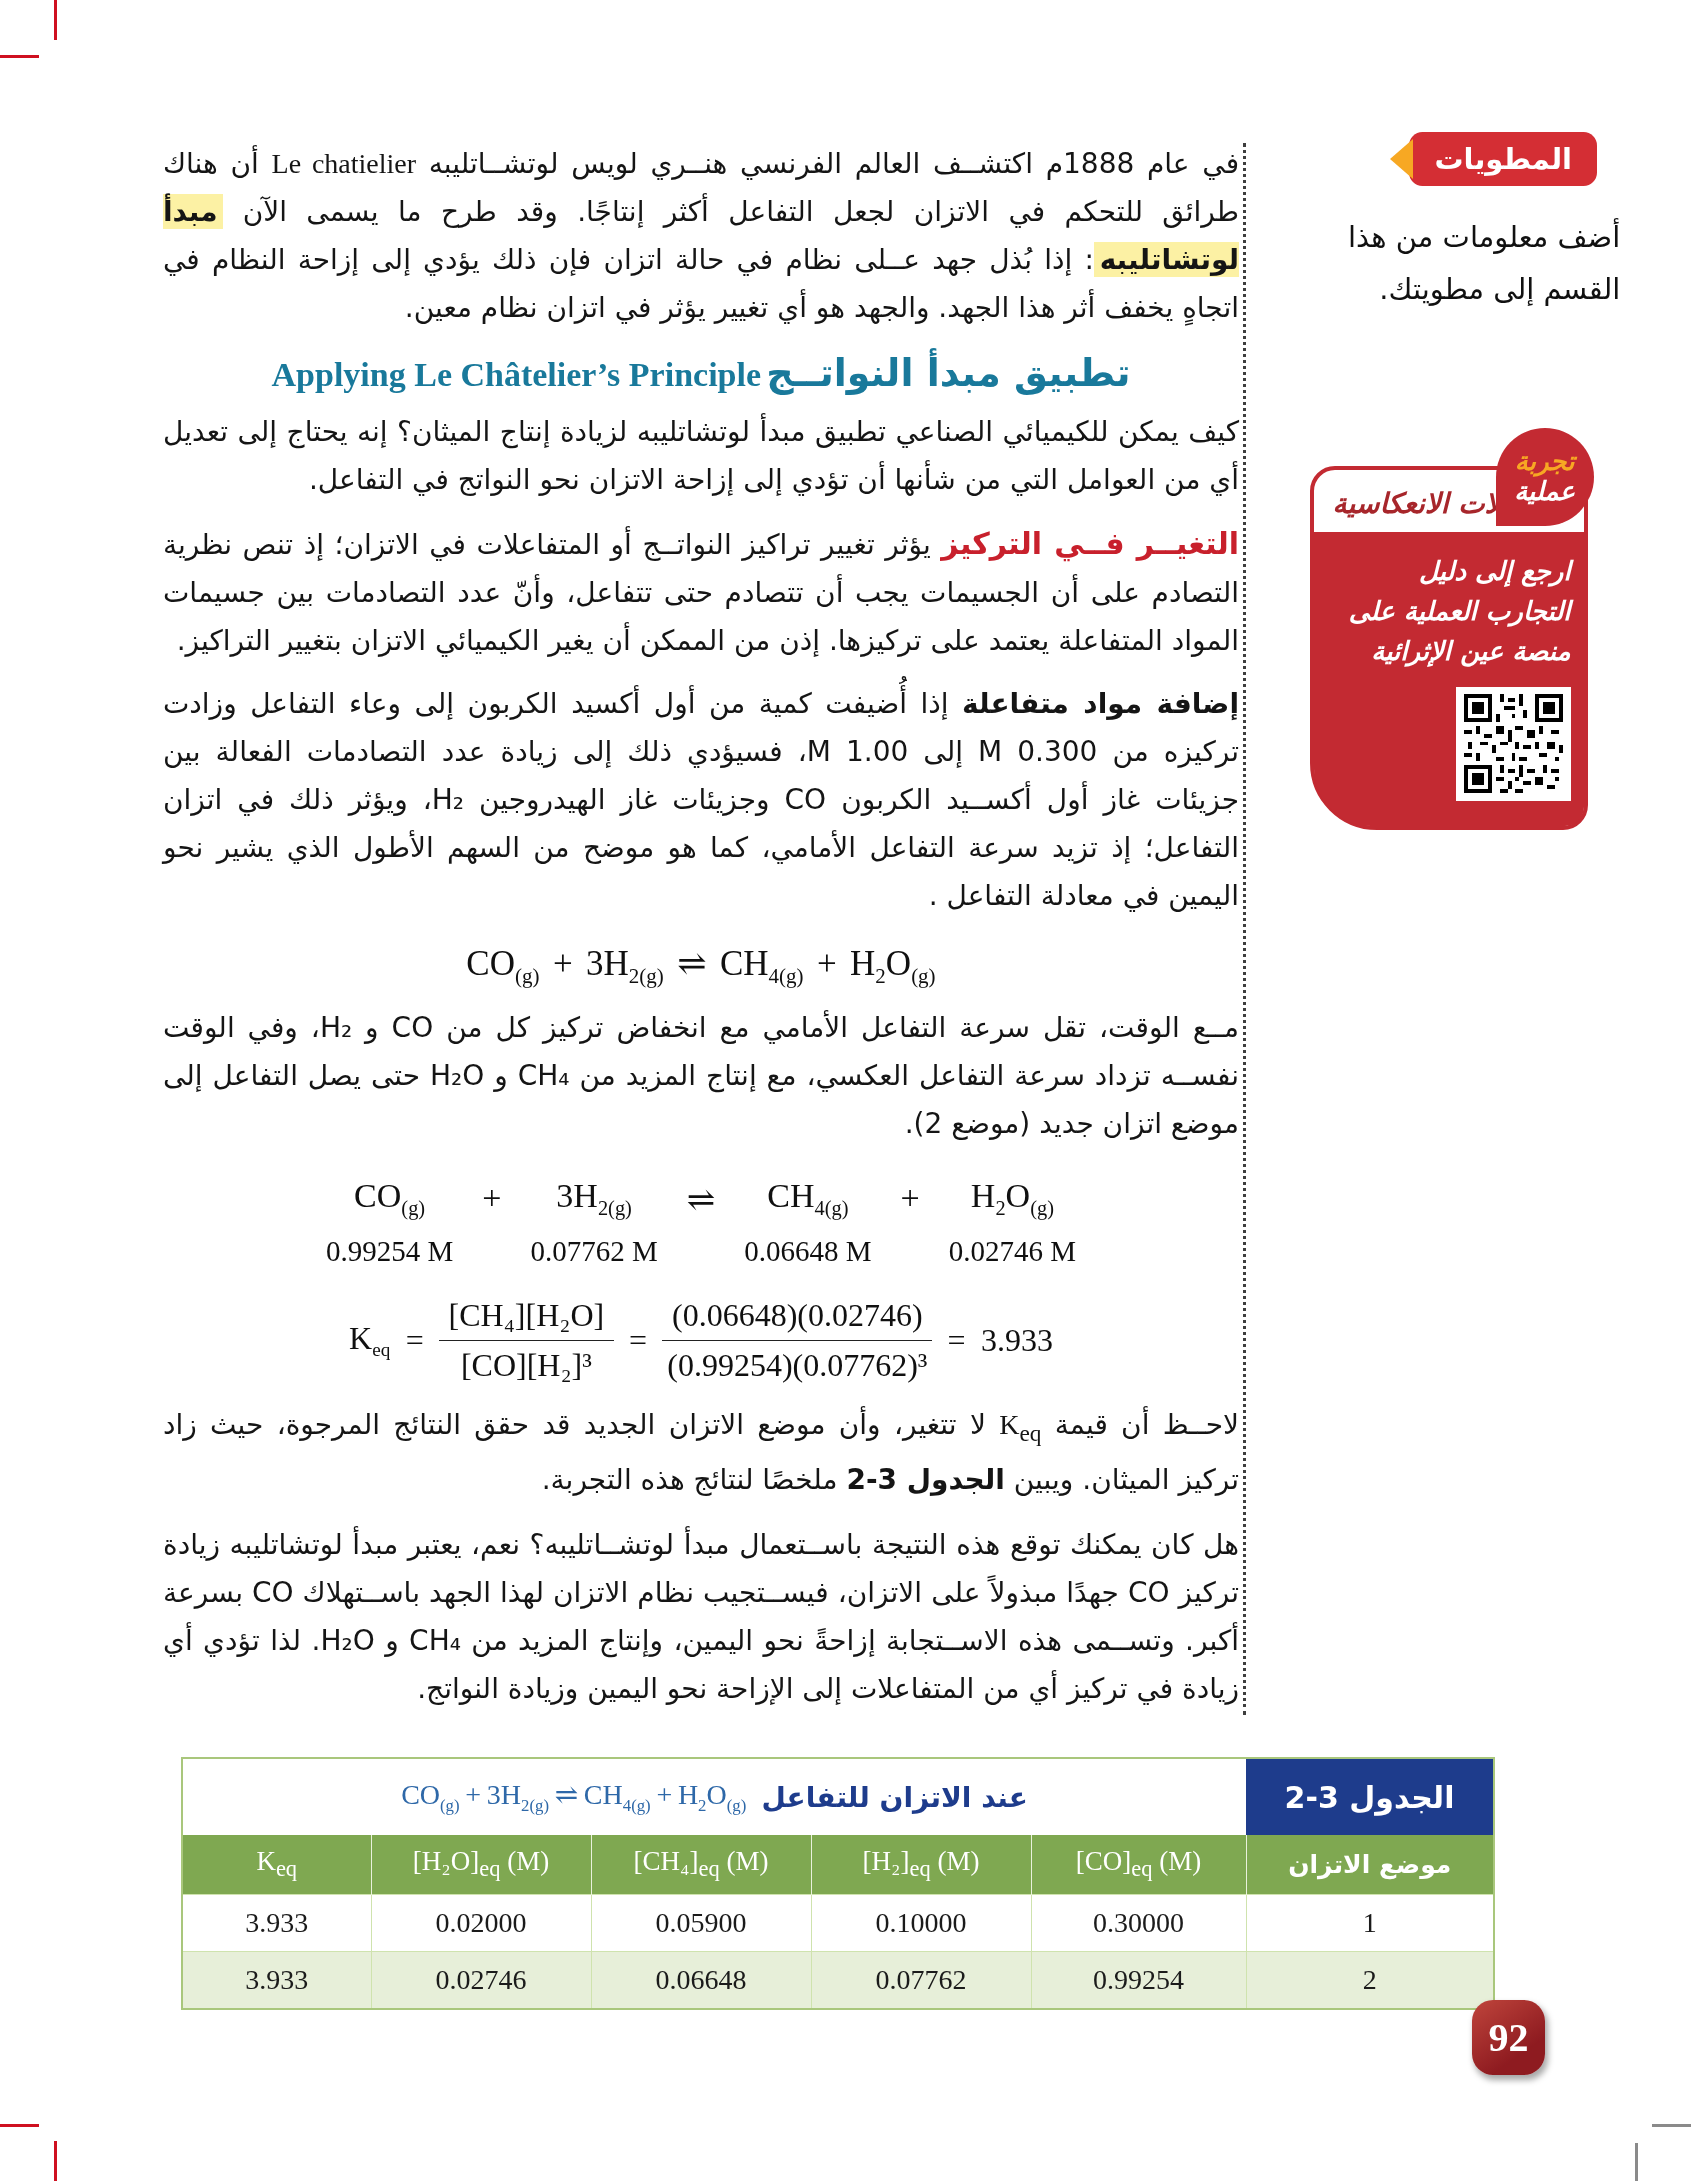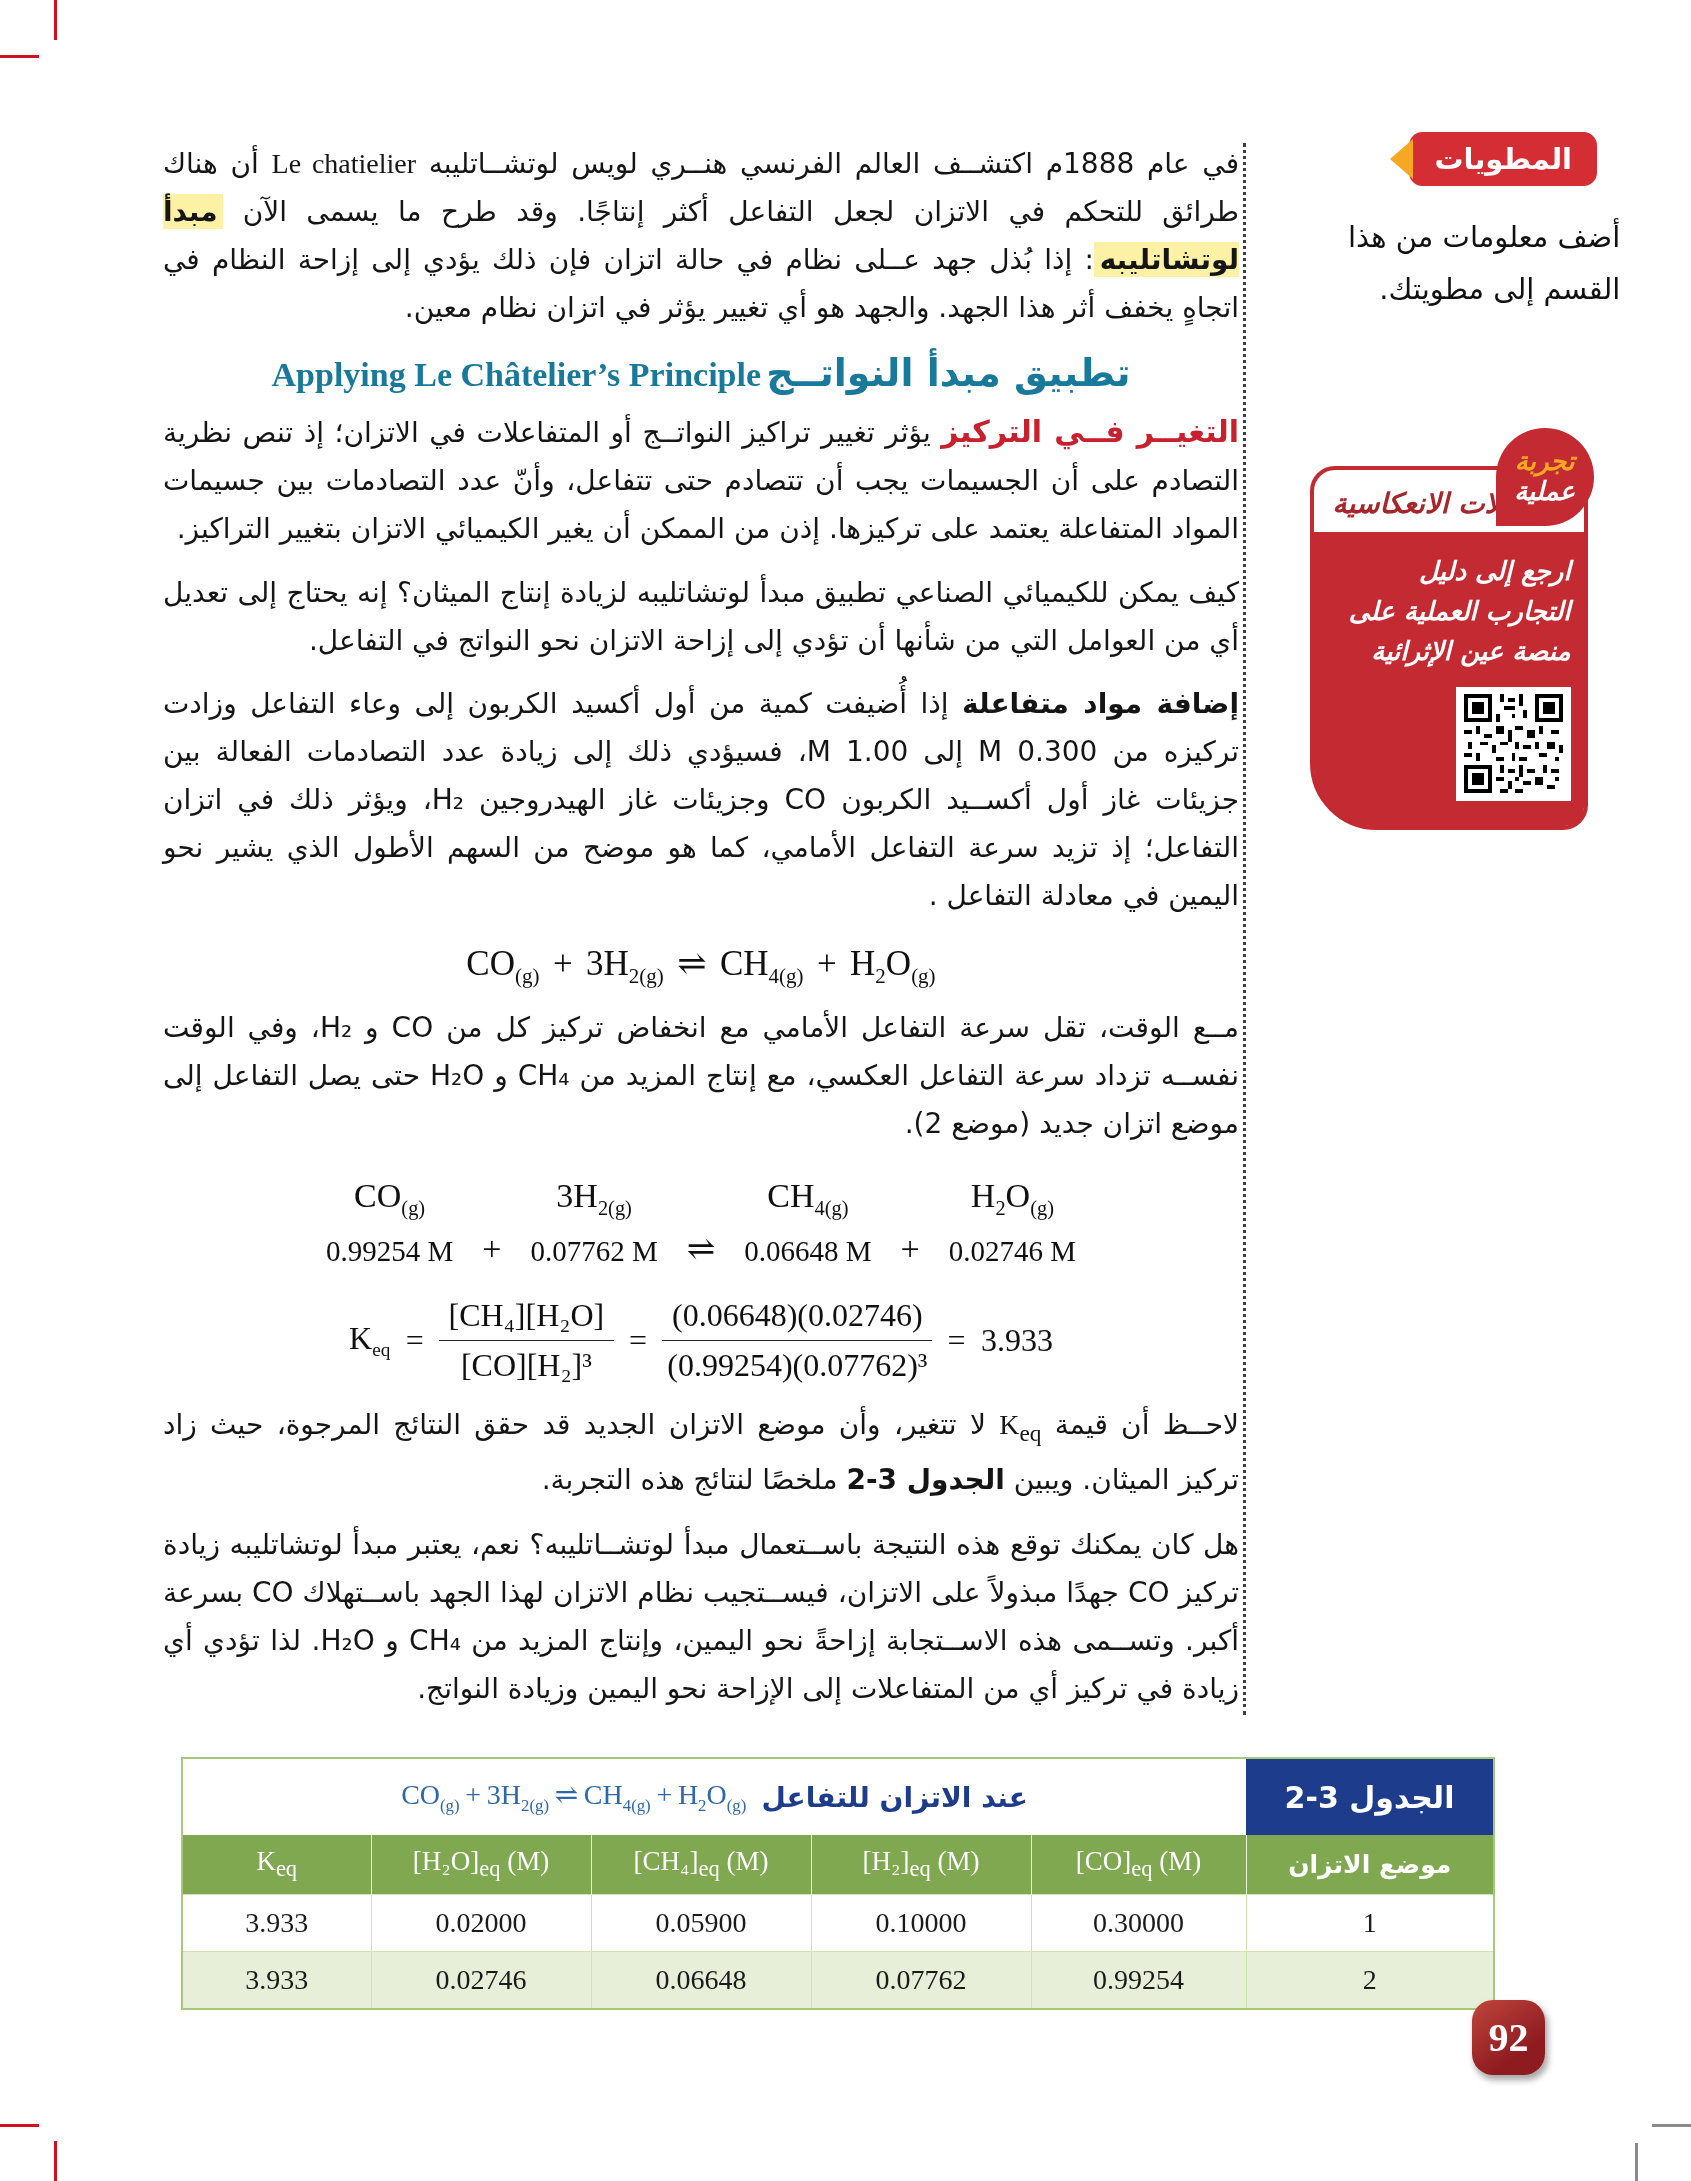--- a/index.html
+++ b/index.html
@@ -18,21 +18,21 @@
   .bold{font-weight:bold;}
   .lat{font-family:"Liberation Serif","DejaVu Serif",serif;}
 
   .heading{text-align:center;margin:19px 0 13.4px;color:#19799b;}
   .heading .ar{font-size:38px;font-weight:bold;}
   .heading .en{font-family:"Liberation Serif","DejaVu Serif",serif;font-size:34px;font-weight:bold;}
   .eq-line{direction:ltr;text-align:center;font-family:"Liberation Serif","DejaVu Serif","DejaVu Sans",serif;
            font-size:35px;color:#101010;margin:23px 0 15.3px;}
   .eq-line sub, .eq2 sub, .t-eq sub{font-size:0.60em;}
   .gap{margin:0 13.4px;}
-  .eq2{direction:ltr;display:flex;justify-content:center;align-items:flex-end;gap:29px;
+  .eq2{direction:ltr;display:flex;justify-content:center;align-items:flex-start;gap:29px;
        font-family:"Liberation Serif","DejaVu Serif","DejaVu Sans",serif;color:#101010;margin:29px 0 5.7px;}
   .eq2 .f{font-size:34px;text-align:center;}
   .eq2 .c{font-size:29px;margin-top:15.3px;text-align:center;}
   .eq2 .op{font-size:34px;padding-top:1.9px;}
   .keq{direction:ltr;display:flex;justify-content:center;align-items:center;gap:15.3px;
        font-family:"Liberation Serif","DejaVu Serif","DejaVu Sans",serif;font-size:32px;color:#101010;margin:29px 0 17px;}
   .keq sub{font-size:0.6em;}
   .frac{display:inline-flex;flex-direction:column;text-align:center;vertical-align:middle;}
   .frac .num{border-bottom:1.9px solid #222;padding:0 9.6px 5.7px;}
   .frac .den{padding-top:5.7px;}
@@ -104,23 +104,23 @@
 
   <div class="main">
 
     <p class="para p-intro"><span>في عام 1888م اكتشــف العالم الفرنسي هنــري لويس لوتشــاتليبه </span><span class="lat">Le chatielier</span><span> أن هناك طرائق للتحكم في الاتزان لجعل التفاعل أكثر إنتاجًا. وقد طرح ما يسمى الآن </span><span class="hl">مبدأ لوتشاتليبه</span><span>: إذا بُذل جهد عــلى نظام في حالة اتزان فإن ذلك يؤدي إلى إزاحة النظام في اتجاهٍ يخفف أثر هذا الجهد. والجهد هو أي تغيير يؤثر في اتزان نظام معين.</span></p>
 
     <div class="heading">
       <span class="ar">تطبيق مبدأ النواتــج</span>
       <span class="en">Applying Le Châtelier’s Principle</span>
     </div>
 
+    <p class="para" style="margin-bottom:15.3px;">كيف يمكن للكيميائي الصناعي تطبيق مبدأ لوتشاتليبه لزيادة إنتاج الميثان؟ إنه يحتاج إلى تعديل أي من العوامل التي من شأنها أن تؤدي إلى إزاحة الاتزان نحو النواتج في التفاعل.</p>
+
     <p class="para" style="margin-bottom:15.3px;"><span class="lead-red">التغيــر فــي التركيز</span><span> يؤثر تغيير تراكيز النواتــج أو المتفاعلات في الاتزان؛ إذ تنص نظرية التصادم على أن الجسيمات يجب أن تتصادم حتى تتفاعل، وأنّ عدد التصادمات بين جسيمات المواد المتفاعلة يعتمد على تركيزها. إذن من الممكن أن يغير الكيميائي الاتزان بتغيير التراكيز.</span></p>
-
-    <p class="para" style="margin-bottom:15.3px;">كيف يمكن للكيميائي الصناعي تطبيق مبدأ لوتشاتليبه لزيادة إنتاج الميثان؟ إنه يحتاج إلى تعديل أي من العوامل التي من شأنها أن تؤدي إلى إزاحة الاتزان نحو النواتج في التفاعل.</p>
 
     <p class="para" style="margin-bottom:3.8px;"><span class="lead-bold">إضافة مواد متفاعلة</span><span> إذا أُضيفت كمية من أول أكسيد الكربون إلى وعاء التفاعل وزادت تركيزه من 0.300 M إلى 1.00 M، فسيؤدي ذلك إلى زيادة عدد التصادمات الفعالة بين جزيئات غاز أول أكســيد الكربون CO وجزيئات غاز الهيدروجين H₂، ويؤثر ذلك في اتزان التفاعل؛ إذ تزيد سرعة التفاعل الأمامي، كما هو موضح من السهم الأطول الذي يشير نحو اليمين في معادلة التفاعل .</span></p>
 
     <div class="eq-line">
       <span>CO</span><sub>(g)</sub><span class="gap">+</span><span>3H</span><sub>2(g)</sub><span class="gap">⇌</span><span>CH</span><sub>4(g)</sub><span class="gap">+</span><span>H</span><sub>2</sub><span>O</span><sub>(g)</sub>
     </div>
 
     <p class="para" style="margin-bottom:11.5px;">مــع الوقت، تقل سرعة التفاعل الأمامي مع انخفاض تركيز كل من CO و H₂، وفي الوقت نفســه تزداد سرعة التفاعل العكسي، مع إنتاج المزيد من CH₄ و H₂O حتى يصل التفاعل إلى موضع اتزان جديد (موضع 2).</p>
 
     <div class="eq2">

